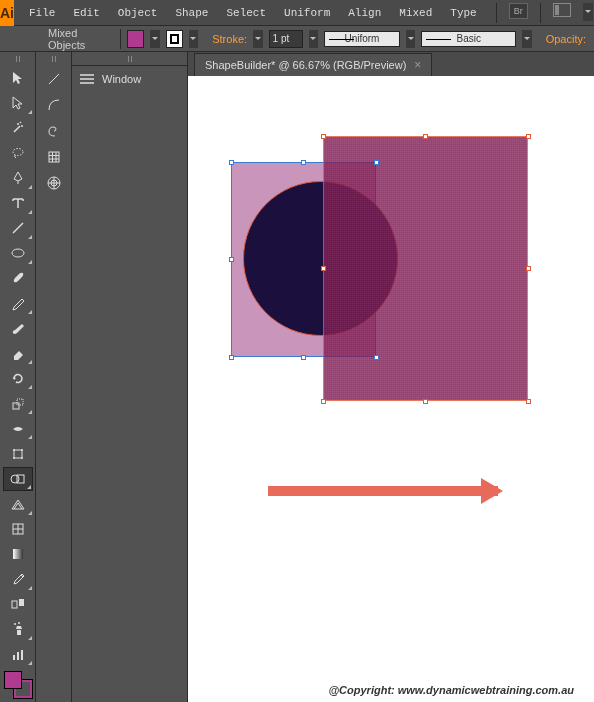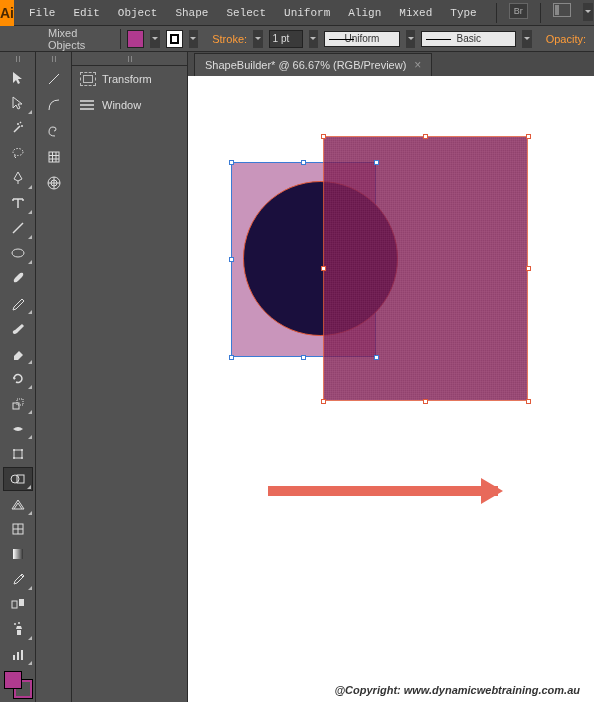--- a/index.html
+++ b/index.html
@@ -71,21 +71,21 @@
   .art-rect1 { position: absolute; left: 43px; top: 86px; width: 145px; height: 195px; background: rgba(192, 130, 175, 0.85); border: 1px solid #3a7bd5; }
   .art-rect2 { position: absolute; left: 135px; top: 60px; width: 205px; height: 265px; background: #7a1a4f; border: 1px solid #e05a3a; opacity: 0.82; }
   .art-rect2::before { content:""; position:absolute; inset:0; background: repeating-linear-gradient(0deg, rgba(200,100,150,0.12) 0 1px, transparent 1px 2px), repeating-linear-gradient(90deg, rgba(200,100,150,0.12) 0 1px, transparent 1px 2px); }
   .art-circle { position: absolute; left: 55px; top: 105px; width: 155px; height: 155px; background: #1a0f3d; border-radius: 50%; border: 1px solid #e05a3a; }
   .sel-handle { position: absolute; width: 5px; height: 5px; background: #fff; border: 1px solid #3a7bd5; }
   .sel-handle.red { border-color: #e05a3a; }
   
   .arrow { position: absolute; left: 80px; top: 410px; width: 230px; height: 10px; background: #e86a5a; }
   .arrow::after { content:""; position:absolute; right:-18px; top:-8px; border: 13px solid transparent; border-left: 22px solid #e86a5a; }
   
-  .copyright { position: absolute; right: 14px; bottom: 6px; color: #333; font-size: 11px; font-style: italic; font-weight: bold; }
+  .copyright { position: absolute; right: 20px; bottom: 6px; color: #333; font-size: 11px; font-style: italic; font-weight: bold; }
   
   
   .statusbar { height: 20px; background: #525252; display: flex; align-items: center; border-top: 1px solid #2a2a2a; color: #ccc; }
   .zoom-box { width: 54px; padding: 0 4px; height: 16px; background: #3a3a3a; border: 1px solid #222; font-size: 10px; margin-left: 2px; display: flex; align-items: center; }
   .nav-btn { width: 14px; height: 16px; display: flex; align-items: center; justify-content: center; color: #888; }
   .page-input { width: 18px; height: 16px; background: #e8e8e8; border: 1px solid #222; color: #333; font-size: 10px; text-align: center; }
   .status-text { margin-left: 100px; font-size: 10px; }
 </style>
 </head>
 <body>
@@ -342,24 +342,20 @@
         </svg>
       </div>
   </div>
 
   <div class="panel-col">
     <div class="panel-header">
         <span></span>
         <span></span>
       </div>
     <div class="panel-item">
-      <span class="p-icon p-transform"></span>
-      <span>Transform</span>
-    </div>
-    <div class="panel-item">
       <span class="p-icon p-align"></span>
       <span>Window</span>
     </div>
   </div>
 
   <div class="doc-area">
     <div class="doc-tabs">
       <div class="doc-tab">
         <span>ShapeBuilder* @ 66.67% (RGB/Preview)</span>
         <span class="tab-close">×</span>

